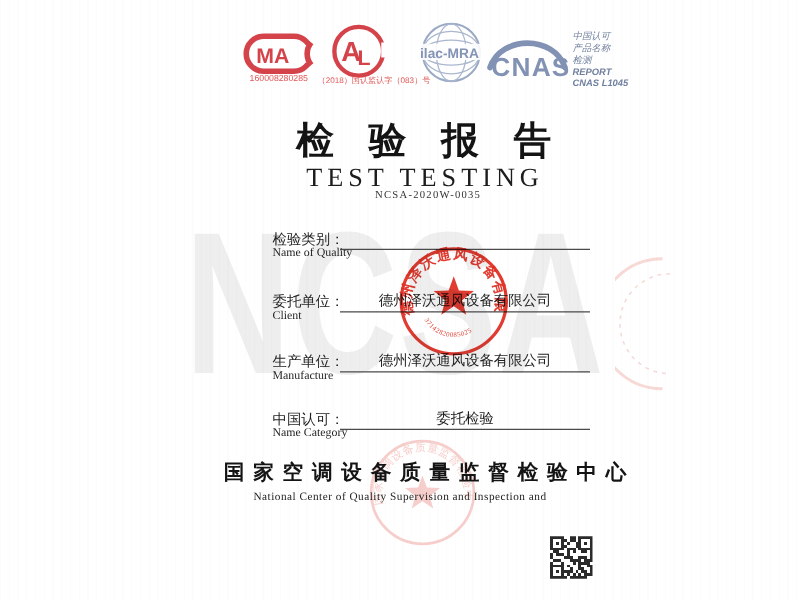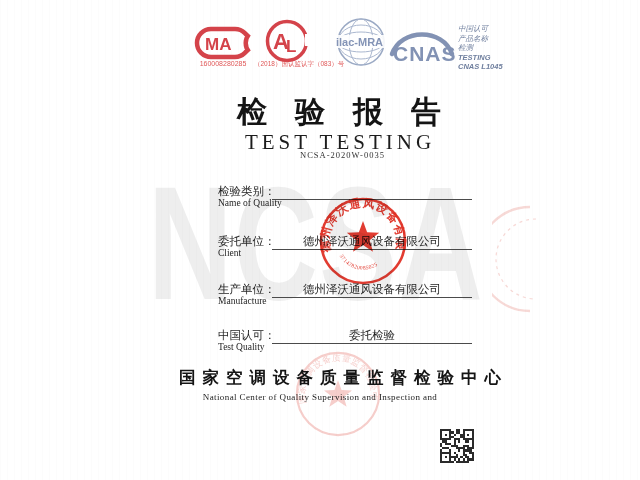--- a/index.html
+++ b/index.html
@@ -83,21 +83,21 @@
 
   <svg class="abs" style="left:389px;top:24px;" width="66" height="40" viewBox="0 0 66 40">
     <path d="M3,30 C12,4 54,4 63,30" fill="none" stroke="#8292b4" stroke-width="4.5" stroke-linecap="round"></path>
     <text x="4" y="37" font-family="Liberation Sans,sans-serif" font-size="21" font-weight="bold" fill="#8292b4" letter-spacing="1">CNAS</text>
   </svg>
 
   <div class="abs" id="acc-block">
     <div>中国认可</div>
     <div>产品名称</div>
     <div>检测</div>
-    <div class="acc-bold">TESTING</div>
+    <div class="acc-bold">REPORT</div>
     <div class="acc-bold">CNAS L1045</div>
   </div>
 
   <div class="abs centerline" id="title-zh">检验报告</div>
   <div class="abs centerline" id="title-en">TEST TESTING</div>
   <div class="abs centerline" id="report-no">NCSA-2020W-0035</div>
 
   <div class="abs f-label-zh" style="top:184px;">检验类别：</div>
   <div class="abs f-label-en" style="top:198px;">Name of Quality</div>
   <div class="abs f-line" style="top:199px;"></div>
@@ -106,21 +106,21 @@
   <div class="abs f-label-en" style="top:248px;">Client</div>
   <div class="abs f-value" style="top:233px;">德州泽沃通风设备有限公司</div>
   <div class="abs f-line" style="top:249px;"></div>
 
   <div class="abs f-label-zh" style="top:282px;">生产单位：</div>
   <div class="abs f-label-en" style="top:296px;">Manufacture</div>
   <div class="abs f-value" style="top:281px;">德州泽沃通风设备有限公司</div>
   <div class="abs f-line" style="top:297px;"></div>
 
   <div class="abs f-label-zh" style="top:328px;">中国认可：</div>
-  <div class="abs f-label-en" style="top:342px;">Test Quality</div>
+  <div class="abs f-label-en" style="top:342px;">Name Category</div>
   <div class="abs f-value" style="top:327px;">委托检验</div>
   <div class="abs f-line" style="top:343px;"></div>
 
   <svg class="abs" id="faint-stamp" width="90" height="90" viewBox="0 0 92 92">
     <circle cx="46" cy="46" r="42" fill="none" stroke="#e05a50" stroke-width="2.2"></circle>
     <defs>
         <path id="fsArc" d="M 14.05,57.63 A 34,34 0 1 1 77.95,57.63" fill="none"></path>
       </defs>
     <text font-size="9" fill="#e05a50" letter-spacing="0.5">
       <textPath xlink:href="#fsArc" href="#fsArc" startOffset="2">国家空调设备质量监督检验中心</textPath>

